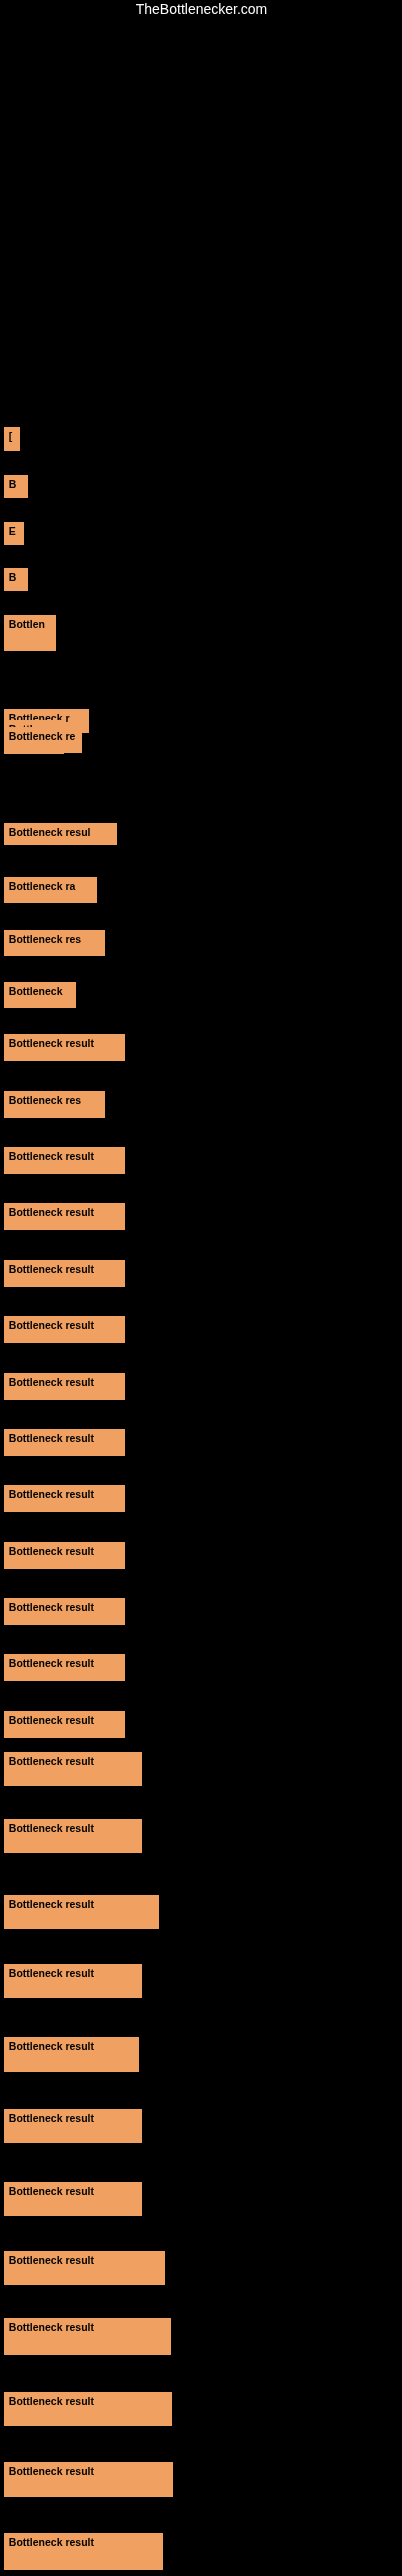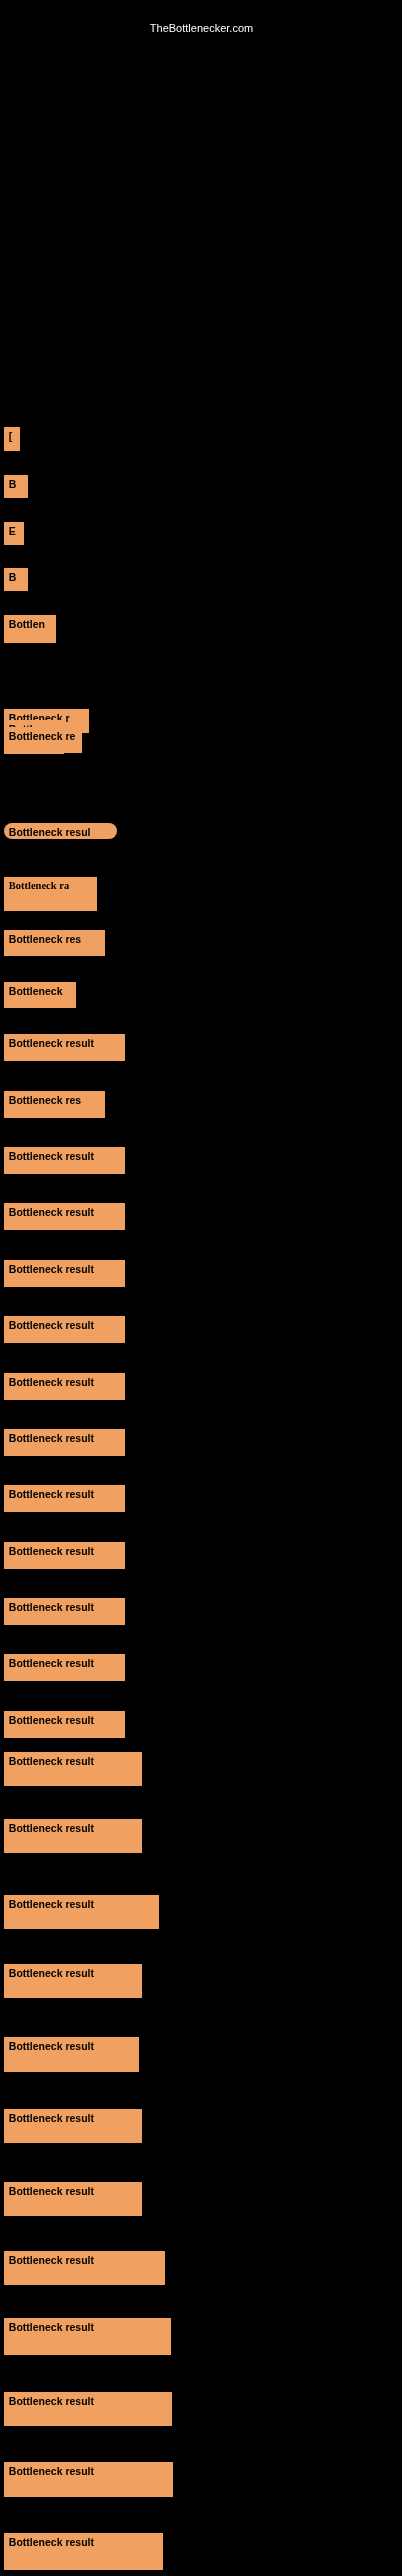--- a/index.html
+++ b/index.html
@@ -12,25 +12,25 @@
       width: 403px;
       min-height: 2576px;
       background-color: #000000;
       font-family: Arial, sans-serif;
       position: relative;
       overflow-x: hidden;
     }
 
     .site-title {
       position: absolute;
-      top: 22px;
+      top: 1px;
       left: 50%;
       transform: translateX(-50%);
       color: #ffffff;
-      font-size: 11px;
+      font-size: 14px;
       white-space: nowrap;
     }
 
     .bottleneck-label {
       position: absolute;
       background-color: #f0a060;
       color: #000000;
       font-size: 10.5px;
       font-weight: bold;
       padding: 3.2px 4.8px;
@@ -42,26 +42,26 @@
 </head>
 <body>
 
 <span class="site-title">TheBottlenecker.com</span>
 
 <div id="labels-container">
     <div class="bottleneck-label" style="top: 427px; left: 4px; width: 16px; height: 24px; position: absolute;">[</div>
     <div class="bottleneck-label" style="top: 475px; left: 4px; width: 24px; height: 22.5px; position: absolute;">B</div>
     <div class="bottleneck-label" style="top: 522px; left: 4px; width: 20px; height: 22.5px; position: absolute;">E</div>
     <div class="bottleneck-label" style="top: 568px; left: 4px; width: 24px; height: 22.5px; position: absolute;">B</div>
-    <div class="bottleneck-label" style="top: 615px; left: 4px; width: 52px; height: 28px; position: absolute;">Bottlen</div>
+    <div class="bottleneck-label" style="top: 615px; left: 4px; width: 52px; height: 36px; position: absolute;">Bottlen</div>
     <div class="bottleneck-label" style="top: 668px; left: 4px; width: 85px; height: 24px; position: absolute; margin-top: 41px;">Bottleneck r</div>
     <div class="bottleneck-label" style="top: 720px; left: 4px; width: 60px; height: 34px; position: absolute;">Bottlene</div>
     <div class="bottleneck-label" style="top: 727px; left: 4px; width: 78px; height: 26px; position: absolute;">Bottleneck re</div>
-    <div class="bottleneck-label" style="top: 823px; left: 4px; width: 113px; height: 16px; position: absolute; border-radius: 10px;">Bottleneck resul</div>
-    <div class="bottleneck-label" style="top: 877px; left: 4px; width: 93px; height: 34px; position: absolute; font-family: Liberation Serif, serif;">Bottleneck ra</div>
+    <div class="bottleneck-label" style="top: 823px; left: 4px; width: 113px; height: 22px; position: absolute;">Bottleneck resul</div>
+    <div class="bottleneck-label" style="top: 877px; left: 4px; width: 93px; height: 26px; position: absolute;">Bottleneck ra</div>
     <div class="bottleneck-label" style="top: 930px; left: 4px; width: 101px; height: 26px; position: absolute;">Bottleneck res</div>
     <div class="bottleneck-label" style="top: 982px; left: 4px; width: 72px; height: 26px; position: absolute;">Bottleneck</div>
     <div class="bottleneck-label" style="top: 1034px; left: 4px; width: 121px; height: 27px; position: absolute;">Bottleneck result</div>
     <div class="bottleneck-label" style="top: 1091px; left: 4px; width: 101px; height: 27px; position: absolute;">Bottleneck res</div>
     <div class="bottleneck-label" style="top: 1147px; left: 4px; width: 121px; height: 27px; position: absolute;">Bottleneck result</div>
     <div class="bottleneck-label" style="top: 1203px; left: 4px; width: 121px; height: 27px; position: absolute;">Bottleneck result</div>
     <div class="bottleneck-label" style="top: 1260px; left: 4px; width: 121px; height: 27px; position: absolute;">Bottleneck result</div>
     <div class="bottleneck-label" style="top: 1316px; left: 4px; width: 121px; height: 27px; position: absolute;">Bottleneck result</div>
     <div class="bottleneck-label" style="top: 1373px; left: 4px; width: 121px; height: 27px; position: absolute;">Bottleneck result</div>
     <div class="bottleneck-label" style="top: 1429px; left: 4px; width: 121px; height: 27px; position: absolute;">Bottleneck result</div>

